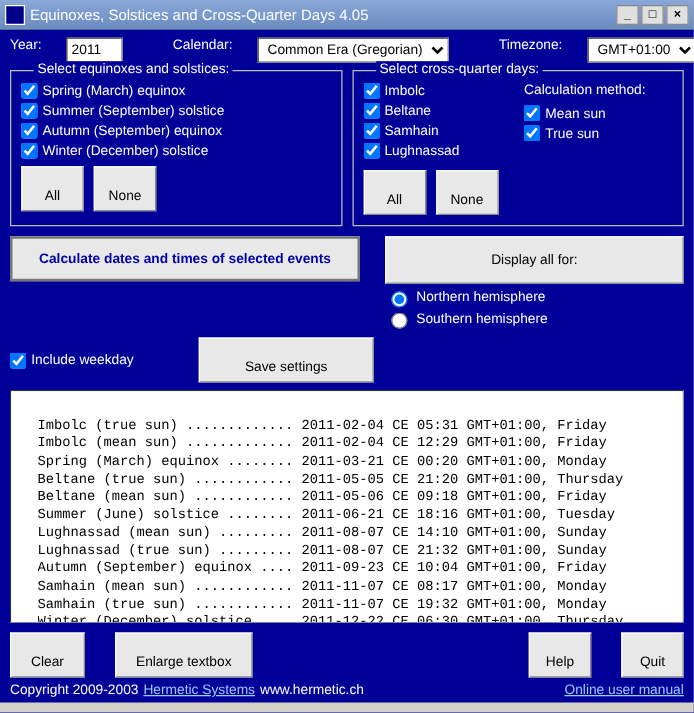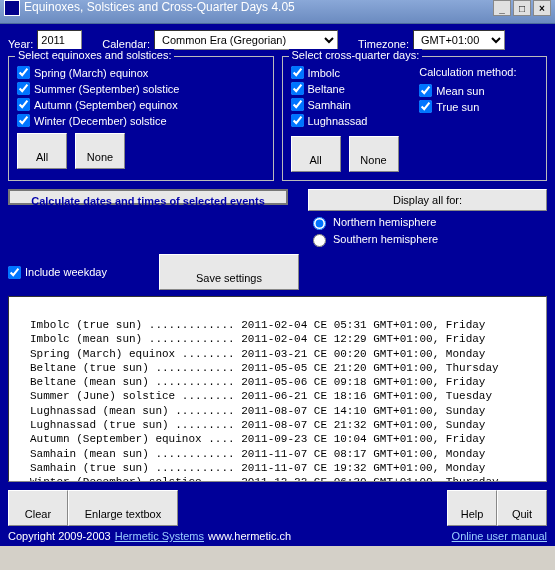--- a/index.html
+++ b/index.html
@@ -9,20 +9,21 @@
     font-size: 11px;
     background: #d4d0c8;
     width: 555px;
     height: 570px;
     overflow: hidden;
   }
   .titlebar {
     background: linear-gradient(#8aa8d8, #6b8bc0);
     height: 24px;
     display: flex;
+    align-items: center;
     padding: 0 4px;
     border-bottom: 1px solid #4a6a9a;
   }
   .titlebar .app-icon {
     width: 16px; height: 16px;
     background: #00008b;
     border: 1px solid #fff;
     margin-right: 4px;
   }
   .titlebar .title-text {
@@ -37,41 +38,41 @@
     margin-left: 2px;
     display: flex; align-items: center; justify-content: center;
     font-size: 10px; font-weight: bold;
     cursor: default;
   }
   .content {
     background: #000099;
     padding: 6px 8px 4px 8px;
     color: #fff;
   }
-  .row { display: flex; align-items: flex-end; gap: 4px; margin-bottom: 6px; }
+  .row { display: flex; align-items: flex-start; gap: 20px; margin-bottom: 6px; }
   .label { color: #fff; }
   input[type="text"], select {
     font-family: Tahoma, Arial, sans-serif;
     font-size: 11px;
     background: #fff;
     color: #000;
     border: 1px inset #888;
     padding: 1px 3px;
     height: 20px;
   }
   .fieldset {
     border: 1px solid #bbb;
     padding: 6px 8px 8px 8px;
     margin: 0;
     position: relative;
   }
   .fieldset .legend {
     position: absolute;
     top: -8px;
-    left: 6px;
+    left: 18px;
     background: #000099;
     padding: 0 3px;
     color: #fff;
   }
   .groups { display: flex; gap: 8px; margin-bottom: 8px; }
   .group-left { flex: 1; }
   .group-right { flex: 1; }
   .chk-row { display: flex; align-items: center; margin: 3px 0; gap: 4px; }
   .chk-row input { margin: 0; }
   .cq-cols { display: flex; gap: 10px; }
@@ -90,49 +91,49 @@
   }
   .btn-row { display: flex; gap: 8px; margin-top: 6px; }
   .btn-big {
     background: #e8e8e8;
     color: #00a;
     font-weight: bold;
     border: 2px solid #777;
     padding: 4px 8px;
     font-size: 11px;
     width: 280px;
-    height: 16px;
+    height: 36px;
   }
   .mid-row { display: flex; gap: 20px; align-items: flex-start; margin-bottom: 6px; }
   .mid-right { flex: 1; }
   .display-btn {
     background: #e8e8e8;
     color: #000;
     border: 1px solid #888;
     border-top-color:#fff;border-left-color:#fff;
     width: 100%;
-    height: 22px;
+    height: 38px;
     font-size: 11px;
     margin-bottom: 2px;
   }
   .radio-row { display: flex; align-items: center; gap: 4px; margin: 1px 0; }
   .second-row { display: flex; gap: 12px; align-items: center; margin-bottom: 6px; }
   .output {
     background: #fff;
     color: #000;
     border: 1px inset #888;
     font-family: "Courier New", monospace;
     font-size: 11px;
     padding: 21px;
     height: 186px;
     overflow: auto;
     white-space: pre;
     line-height: 1.3;
   }
-  .bottom-row { display: flex; gap: 0; margin: 8px 0 4px 0; }
+  .bottom-row { display: flex; gap: 24px; margin: 8px 0 4px 0; }
   .spacer { flex: 1; }
   .footer {
     color: #fff;
     font-size: 11px;
     display: flex;
     gap: 4px;
     align-items: center;
   }
   .footer a { color: #9cf; text-decoration: underline; }
   .footer .right { margin-left: auto; }

